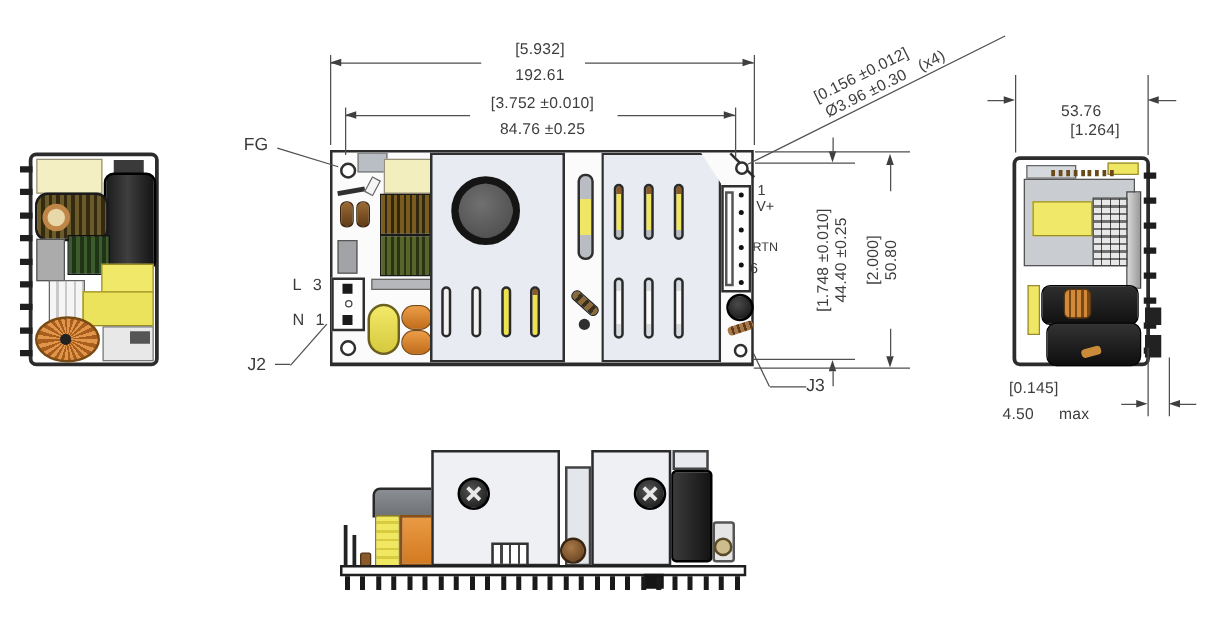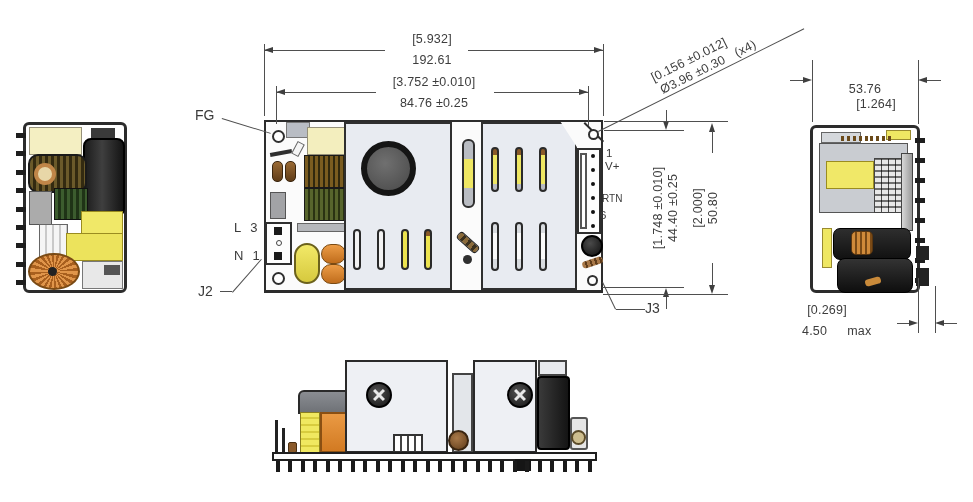--- a/index.html
+++ b/index.html
@@ -262,21 +262,21 @@
     <div>[2.000]</div>
     <div>50.80</div>
   </div>
 
   <div class="ln vl" style="left:918px;top:278px;height:55px;"></div>
   <div class="ln vl" style="left:935px;top:286px;height:47px;"></div>
   <div class="ln hl" style="left:897px;top:323px;width:13px;"></div>
   <div class="ar r" style="left:909px;top:320px;"></div>
   <div class="ar l" style="left:935px;top:320px;"></div>
   <div class="ln hl" style="left:944px;top:323px;width:13px;"></div>
-  <div class="dt" style="left:796px;top:303px;width:62px;">[0.269]</div>
+  <div class="dt" style="left:796px;top:303px;width:62px;">[0.145]</div>
   <div class="dt" style="left:802px;top:324px;display:flex;gap:20px;">
     <span>4.50</span>
     <span>max</span>
   </div>
 
   <div class="lab" style="left:195px;top:107px;font-size:14px;">FG</div>
   <div class="ln rl" style="left:222px;top:118px;width:51px;transform:rotate(17deg);"></div>
 
   <div class="lab" style="left:198px;top:283px;font-size:14px;">J2</div>
   <div class="ln hl" style="left:220px;top:291px;width:12px;"></div>

